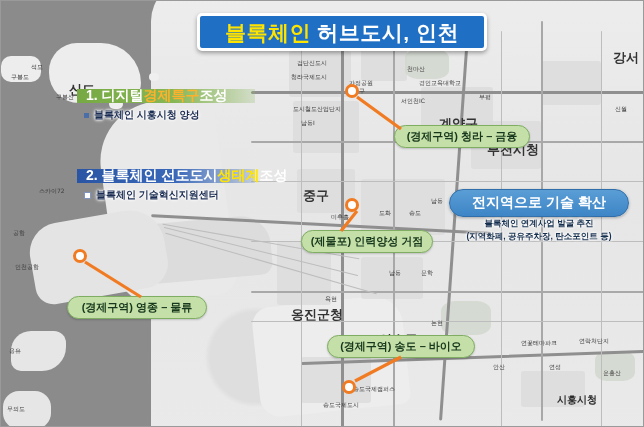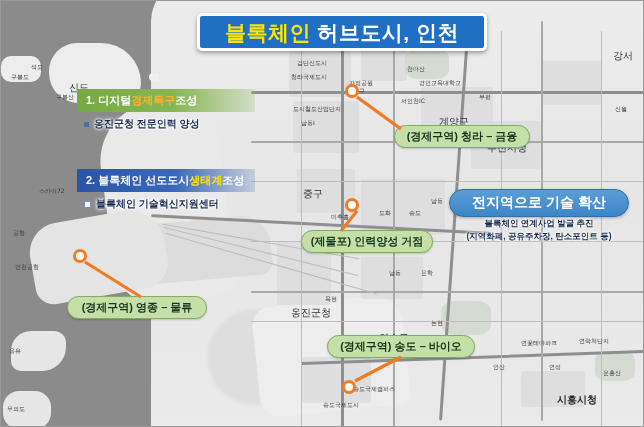--- a/index.html
+++ b/index.html
@@ -58,41 +58,41 @@
   
   .road{position:absolute;background:#a8a8a8;border-radius:2px;}
   .road.thin{background:#bdbdbd;}
   .road.dark{background:#8f8f8f;}
 
   .maplabel{
     position:absolute;color:#3b3b3b;font-size:6px;white-space:nowrap;
     font-family:"DejaVu Sans",sans-serif;
   }
   .maplabel.big{font-size:10px;color:#2b2b2b;font-weight:bold;}
-  .maplabel.mid{font-size:10px;color:#333;font-weight:normal;}
+  .maplabel.mid{font-size:13px;color:#333;font-weight:bold;}
 
   
   .title-bar{
     position:absolute;left:196px;top:12px;width:290px;height:38px;
     background:#1f6fc4;
     border:3px solid #ffffff;
     border-radius:5px;
     box-shadow:0 2px 4px rgba(0,0,0,.35);
     display:flex;align-items:center;justify-content:center;
     box-sizing:border-box;
   }
   .title-text{font-size:21px;font-weight:bold;color:#ffffff;letter-spacing:.5px;line-height:1;}
   .title-text .hl{color:#ffe400;}
 
   
   .panel{position:absolute;}
   .panel-head{
-    height:23px;display:flex;align-items:center;
+    height:14px;display:flex;align-items:center;
     padding-left:9px;box-sizing:border-box;
-    font-size:11px;font-weight:bold;color:#ffffff;
+    font-size:14px;font-weight:bold;color:#ffffff;
     white-space:nowrap;
   }
   .panel-head.green{
     width:178px;
     background:linear-gradient(90deg,#76a944 0%,#87b755 55%,rgba(145,185,105,.25) 100%);
   }
   .panel-head.blue{
     width:178px;
     background:linear-gradient(90deg,#2a55a5 0%,#3a68b8 55%,rgba(90,130,195,.25) 100%);
   }
@@ -274,21 +274,21 @@
 
   <div class="panel panel1">
     <div class="panel-head green">
       <span>1. 디지털 </span>
         <span class="hl-o">경제특구</span>
         <span> 조성</span>
     </div>
     <div class="panel-body">
       <div class="panel-line">
         <span class="bullet"></span>
-        <span>옹진군청 전문인력 양성</span>
+        <span>블록체인 시흥시청 양성</span>
       </div>
     </div>
   </div>
 
   <div class="panel panel2">
     <div class="panel-head blue">
       <span>2. 블록체인 선도도시 </span>
         <span class="hl-y">생태계</span>
         <span> 조성</span>
     </div>

